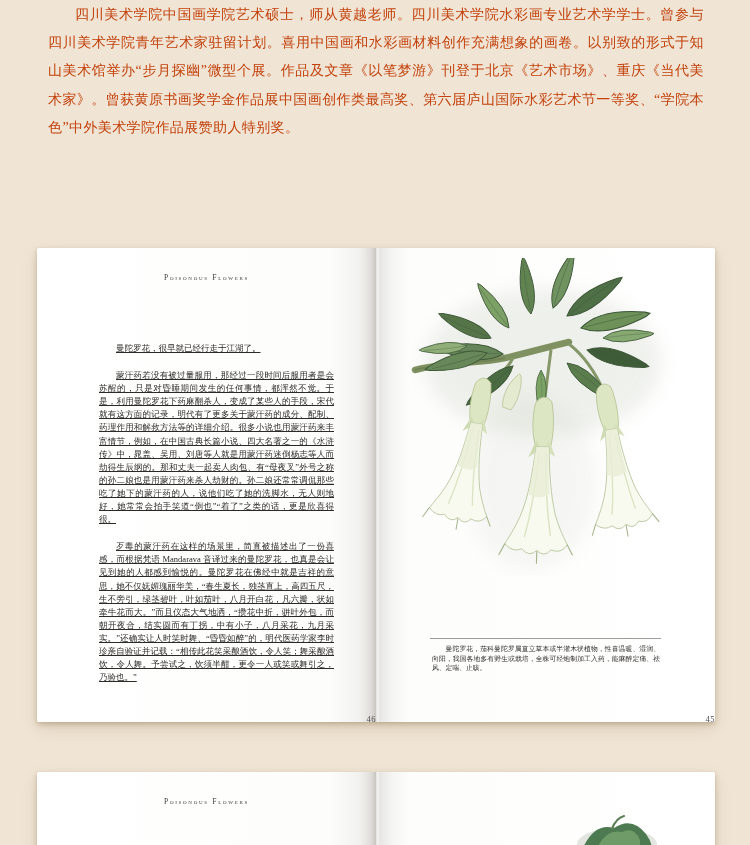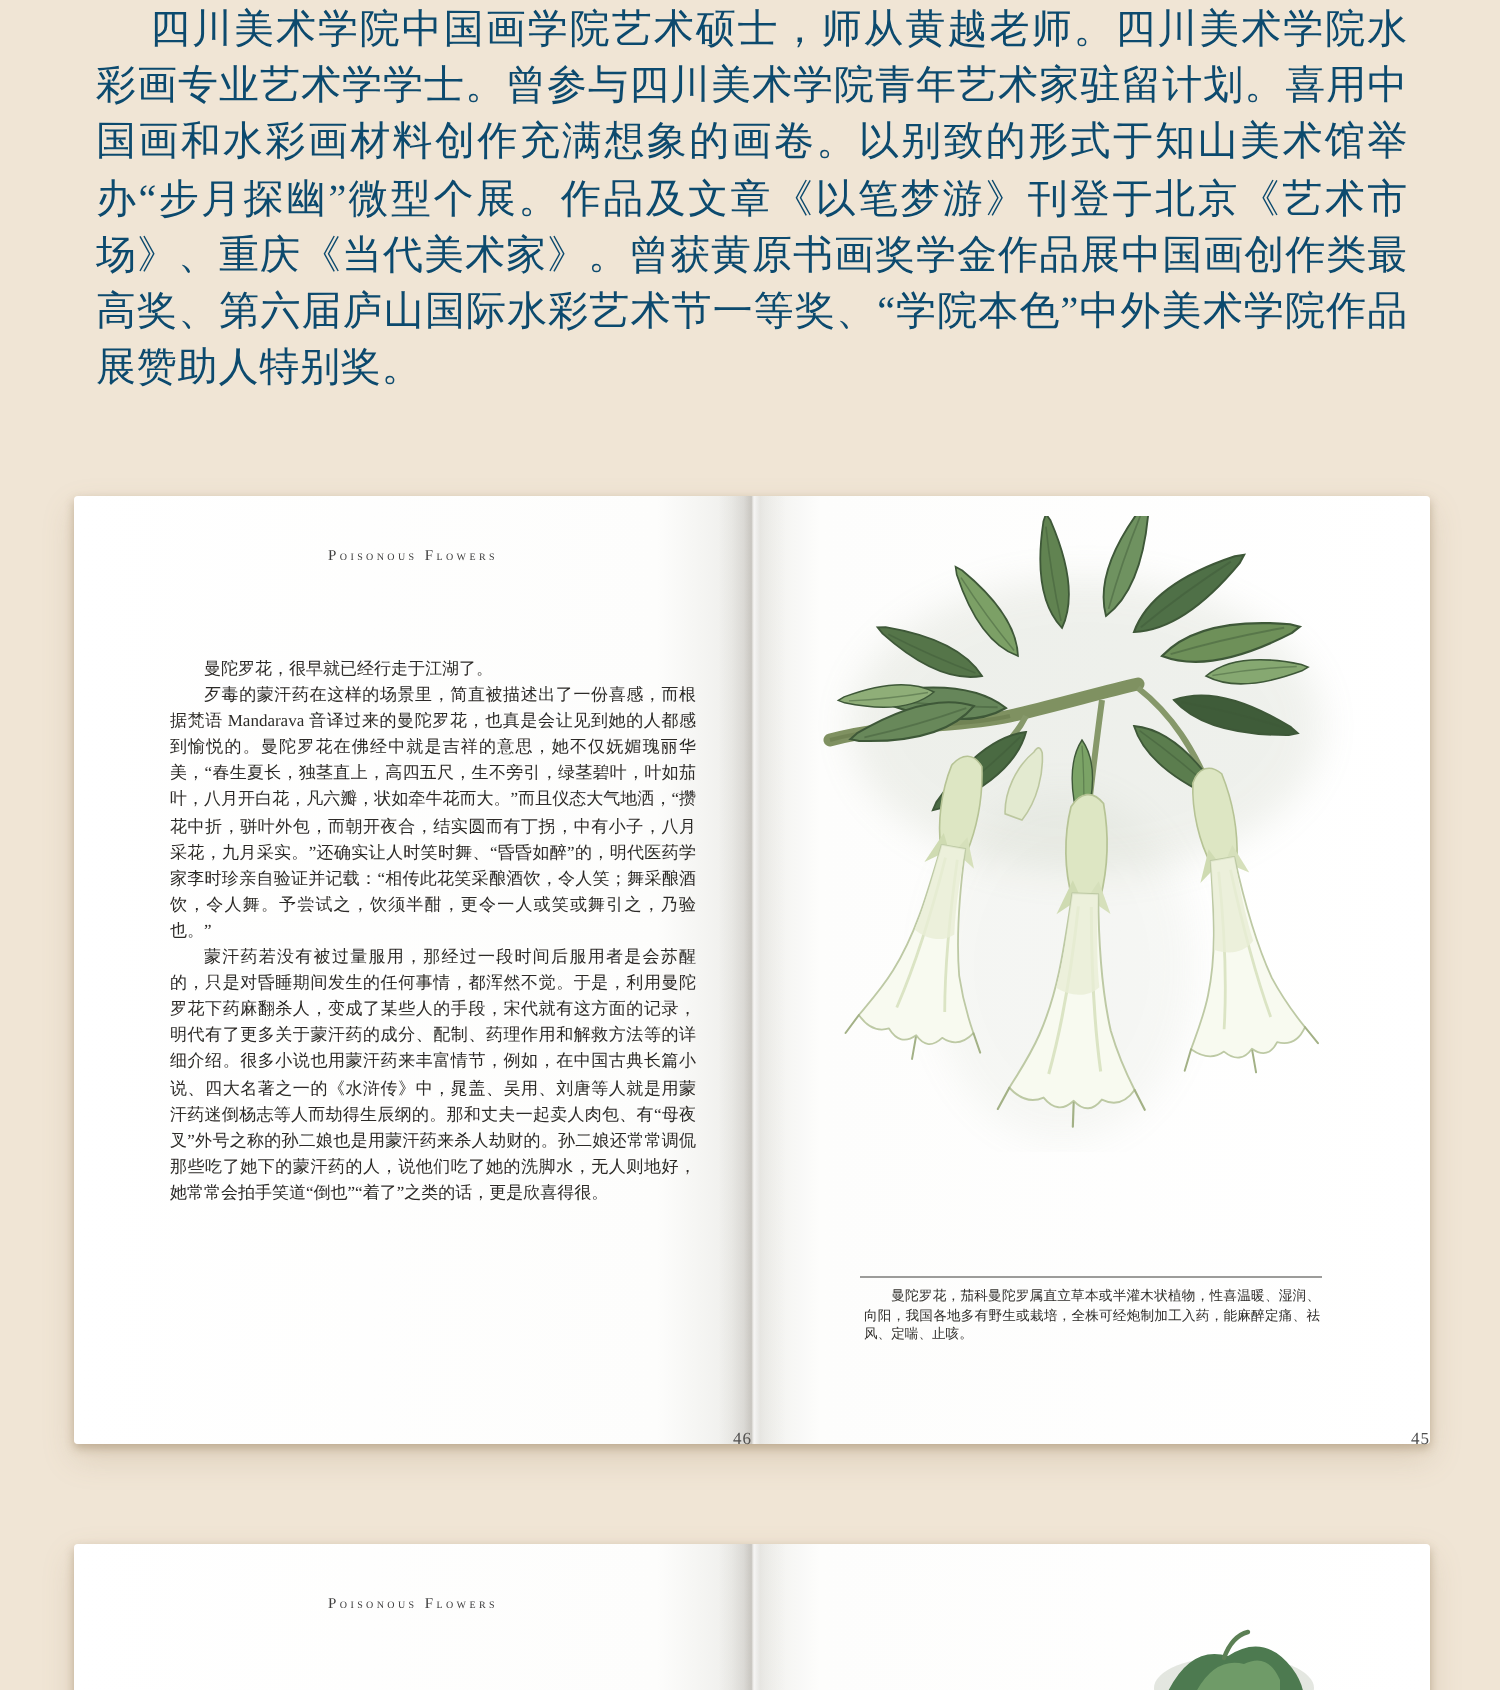--- a/index.html
+++ b/index.html
@@ -4,21 +4,21 @@
 <style>
   html,body{margin:0;padding:0;}
   body{
     width:750px;height:845px;overflow:hidden;position:relative;
     background:#f0e5d5;
     font-family:"Liberation Serif","DejaVu Serif",serif;
   }
   
   .bio{
     position:absolute;left:48px;top:1px;width:656px;
-    font-size:20px;line-height:28.2px;color:#0c4a6e;
+    font-size:14px;line-height:28.2px;color:#c2410c;
     text-align:justify;text-indent:27px;
     letter-spacing:0.4px;
     font-family:Liberation Serif, serif;
   }
   
   .spread{
     position:absolute;left:37px;width:678px;height:474px;
     display:flex;border-radius:2px;
     box-shadow:0 2px 5px rgba(146,122,88,.45),0 7px 16px rgba(146,122,88,.22);
   }
@@ -28,21 +28,21 @@
   .pg.left{background:linear-gradient(to right,#ffffff 0%,#fdfdfc 86%,#efefec 97%,#e2e1de 100%);border-radius:2px 0 0 2px;}
   .pg.right{background:linear-gradient(to left,#ffffff 0%,#fdfdfc 90%,#f1f1ee 98%,#e9e8e5 100%);border-radius:0 2px 2px 0;}
   .running-header{
     position:absolute;top:25px;left:0;width:100%;text-align:center;
     font-variant:small-caps;font-size:7.5px;letter-spacing:1.7px;color:#3c3c3c;
   }
   .body-text{
     position:absolute;left:48px;right:28px;top:80px;
     font-size:8.5px;line-height:13.1px;color:#2c2a27;text-align:justify;
   }
-  .body-text p{margin:0;text-indent:2em;}
+  .body-text p{margin:14px;text-indent:2em;text-decoration:underline;}
   .pagenum{
     position:absolute;top:466px;left:0;width:100%;text-align:right;
     font-size:8.5px;letter-spacing:.5px;color:#4d4d4d;
   }
   
   .illustration{position:absolute;left:15px;top:10px;}
   .flower-title{
     position:absolute;top:331px;left:0;width:100%;text-align:center;
     font-size:27px;letter-spacing:8px;text-indent:8px;color:#262320;font-weight:600;
   }
@@ -72,22 +72,22 @@
 </head>
 <body>
 
 <div class="bio">四川美术学院中国画学院艺术硕士，师从黄越老师。四川美术学院水彩画专业艺术学学士。曾参与四川美术学院青年艺术家驻留计划。喜用中国画和水彩画材料创作充满想象的画卷。以别致的形式于知山美术馆举办“步月探幽”微型个展。作品及文章《以笔梦游》刊登于北京《艺术市场》、重庆《当代美术家》。曾获黄原书画奖学金作品展中国画创作类最高奖、第六届庐山国际水彩艺术节一等奖、“学院本色”中外美术学院作品展赞助人特别奖。</div>
 
 <div class="spread spread1">
   <div class="pg left">
     <div class="running-header">Poisonous Flowers</div>
     <div class="body-text">
       <p>曼陀罗花，很早就已经行走于江湖了。</p>
+      <p>蒙汗药若没有被过量服用，那经过一段时间后服用者是会苏醒的，只是对昏睡期间发生的任何事情，都浑然不觉。于是，利用曼陀罗花下药麻翻杀人，变成了某些人的手段，宋代就有这方面的记录，明代有了更多关于蒙汗药的成分、配制、药理作用和解救方法等的详细介绍。很多小说也用蒙汗药来丰富情节，例如，在中国古典长篇小说、四大名著之一的《水浒传》中，晁盖、吴用、刘唐等人就是用蒙汗药迷倒杨志等人而劫得生辰纲的。那和丈夫一起卖人肉包、有“母夜叉”外号之称的孙二娘也是用蒙汗药来杀人劫财的。孙二娘还常常调侃那些吃了她下的蒙汗药的人，说他们吃了她的洗脚水，无人则地好，她常常会拍手笑道“倒也”“着了”之类的话，更是欣喜得很。</p>
       <p>歹毒的蒙汗药在这样的场景里，简直被描述出了一份喜感，而根据梵语 Mandarava 音译过来的曼陀罗花，也真是会让见到她的人都感到愉悦的。曼陀罗花在佛经中就是吉祥的意思，她不仅妩媚瑰丽华美，“春生夏长，独茎直上，高四五尺，生不旁引，绿茎碧叶，叶如茄叶，八月开白花，凡六瓣，状如牵牛花而大。”而且仪态大气地洒，“攒花中折，骈叶外包，而朝开夜合，结实圆而有丁拐，中有小子，八月采花，九月采实。”还确实让人时笑时舞、“昏昏如醉”的，明代医药学家李时珍亲自验证并记载：“相传此花笑采酿酒饮，令人笑；舞采酿酒饮，令人舞。予尝试之，饮须半酣，更令一人或笑或舞引之，乃验也。”</p>
-      <p>蒙汗药若没有被过量服用，那经过一段时间后服用者是会苏醒的，只是对昏睡期间发生的任何事情，都浑然不觉。于是，利用曼陀罗花下药麻翻杀人，变成了某些人的手段，宋代就有这方面的记录，明代有了更多关于蒙汗药的成分、配制、药理作用和解救方法等的详细介绍。很多小说也用蒙汗药来丰富情节，例如，在中国古典长篇小说、四大名著之一的《水浒传》中，晁盖、吴用、刘唐等人就是用蒙汗药迷倒杨志等人而劫得生辰纲的。那和丈夫一起卖人肉包、有“母夜叉”外号之称的孙二娘也是用蒙汗药来杀人劫财的。孙二娘还常常调侃那些吃了她下的蒙汗药的人，说他们吃了她的洗脚水，无人则地好，她常常会拍手笑道“倒也”“着了”之类的话，更是欣喜得很。</p>
     </div>
     <div class="pagenum">46</div>
   </div>
 
   <div class="pg right">
 
     <svg class="illustration" width="308" height="318" viewBox="0 0 308 318" xmlns="http://www.w3.org/2000/svg">
       <defs>
         <filter id="soft" x="-50%" y="-50%" width="200%" height="200%">
             <feGaussianBlur stdDeviation="9"></feGaussianBlur>

